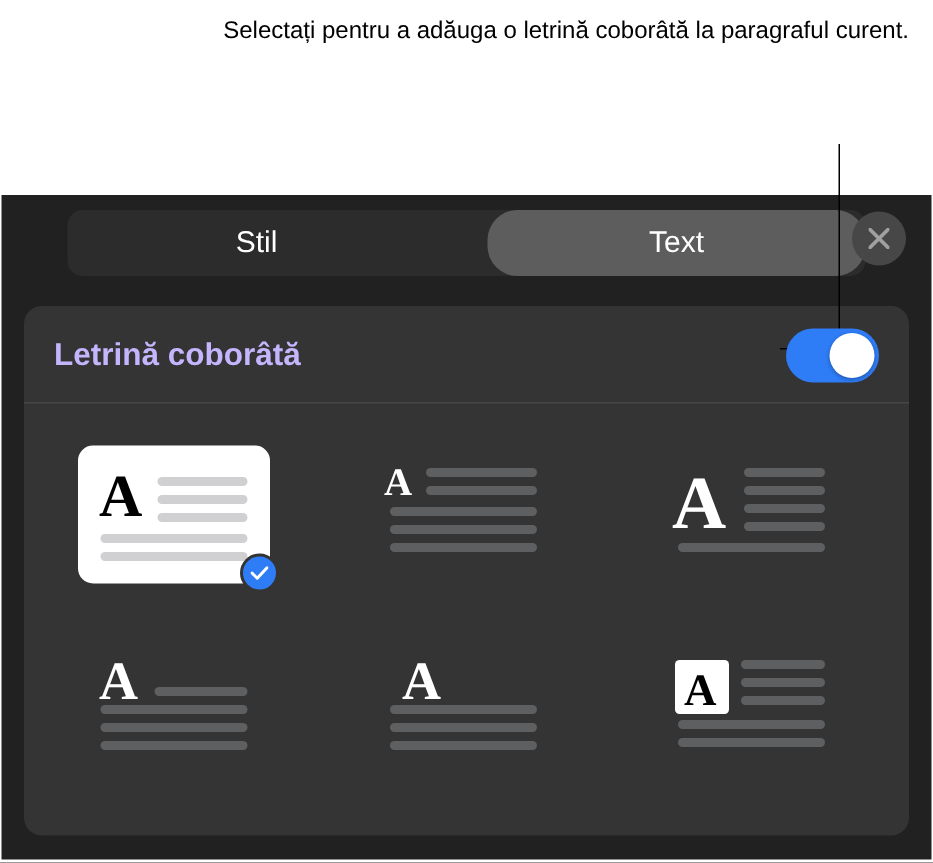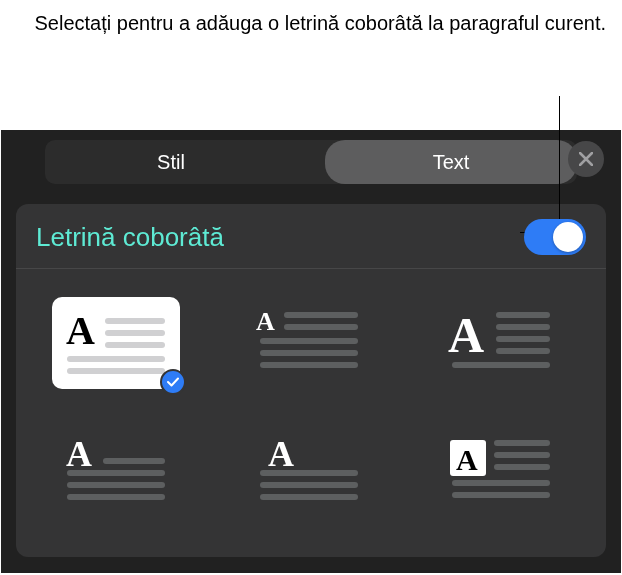--- a/index.html
+++ b/index.html
@@ -16,21 +16,21 @@
     }
     .callout-area {
       height: 130px;
       position: relative;
     }
     .callout-text {
       position: absolute;
       right: 16px;
       top: 10px;
       text-align: right;
-      font-size: 20px;
+      font-size: 16px;
       line-height: 1.35;
       color: #000;
       font-weight: 400;
     }
     .callout-line {
       position: absolute;
       left: 559px;
       top: 96px;
       width: 1px;
       height: 136px;
@@ -106,23 +106,23 @@
       padding-bottom: 30px;
     }
     .section-header {
       display: flex;
       align-items: center;
       justify-content: space-between;
       padding: 15px 20px 13px 20px;
       border-bottom: 1px solid #474748;
     }
     .section-title {
-      color: #5eead4;
-      font-size: 26px;
-      font-weight: 400;
+      color: #c4b5fd;
+      font-size: 21px;
+      font-weight: 700;
     }
     .toggle {
       width: 62px;
       height: 36px;
       background: #2e7cf6;
       border-radius: 18px;
       position: relative;
       cursor: pointer;
     }
     .toggle::after {

